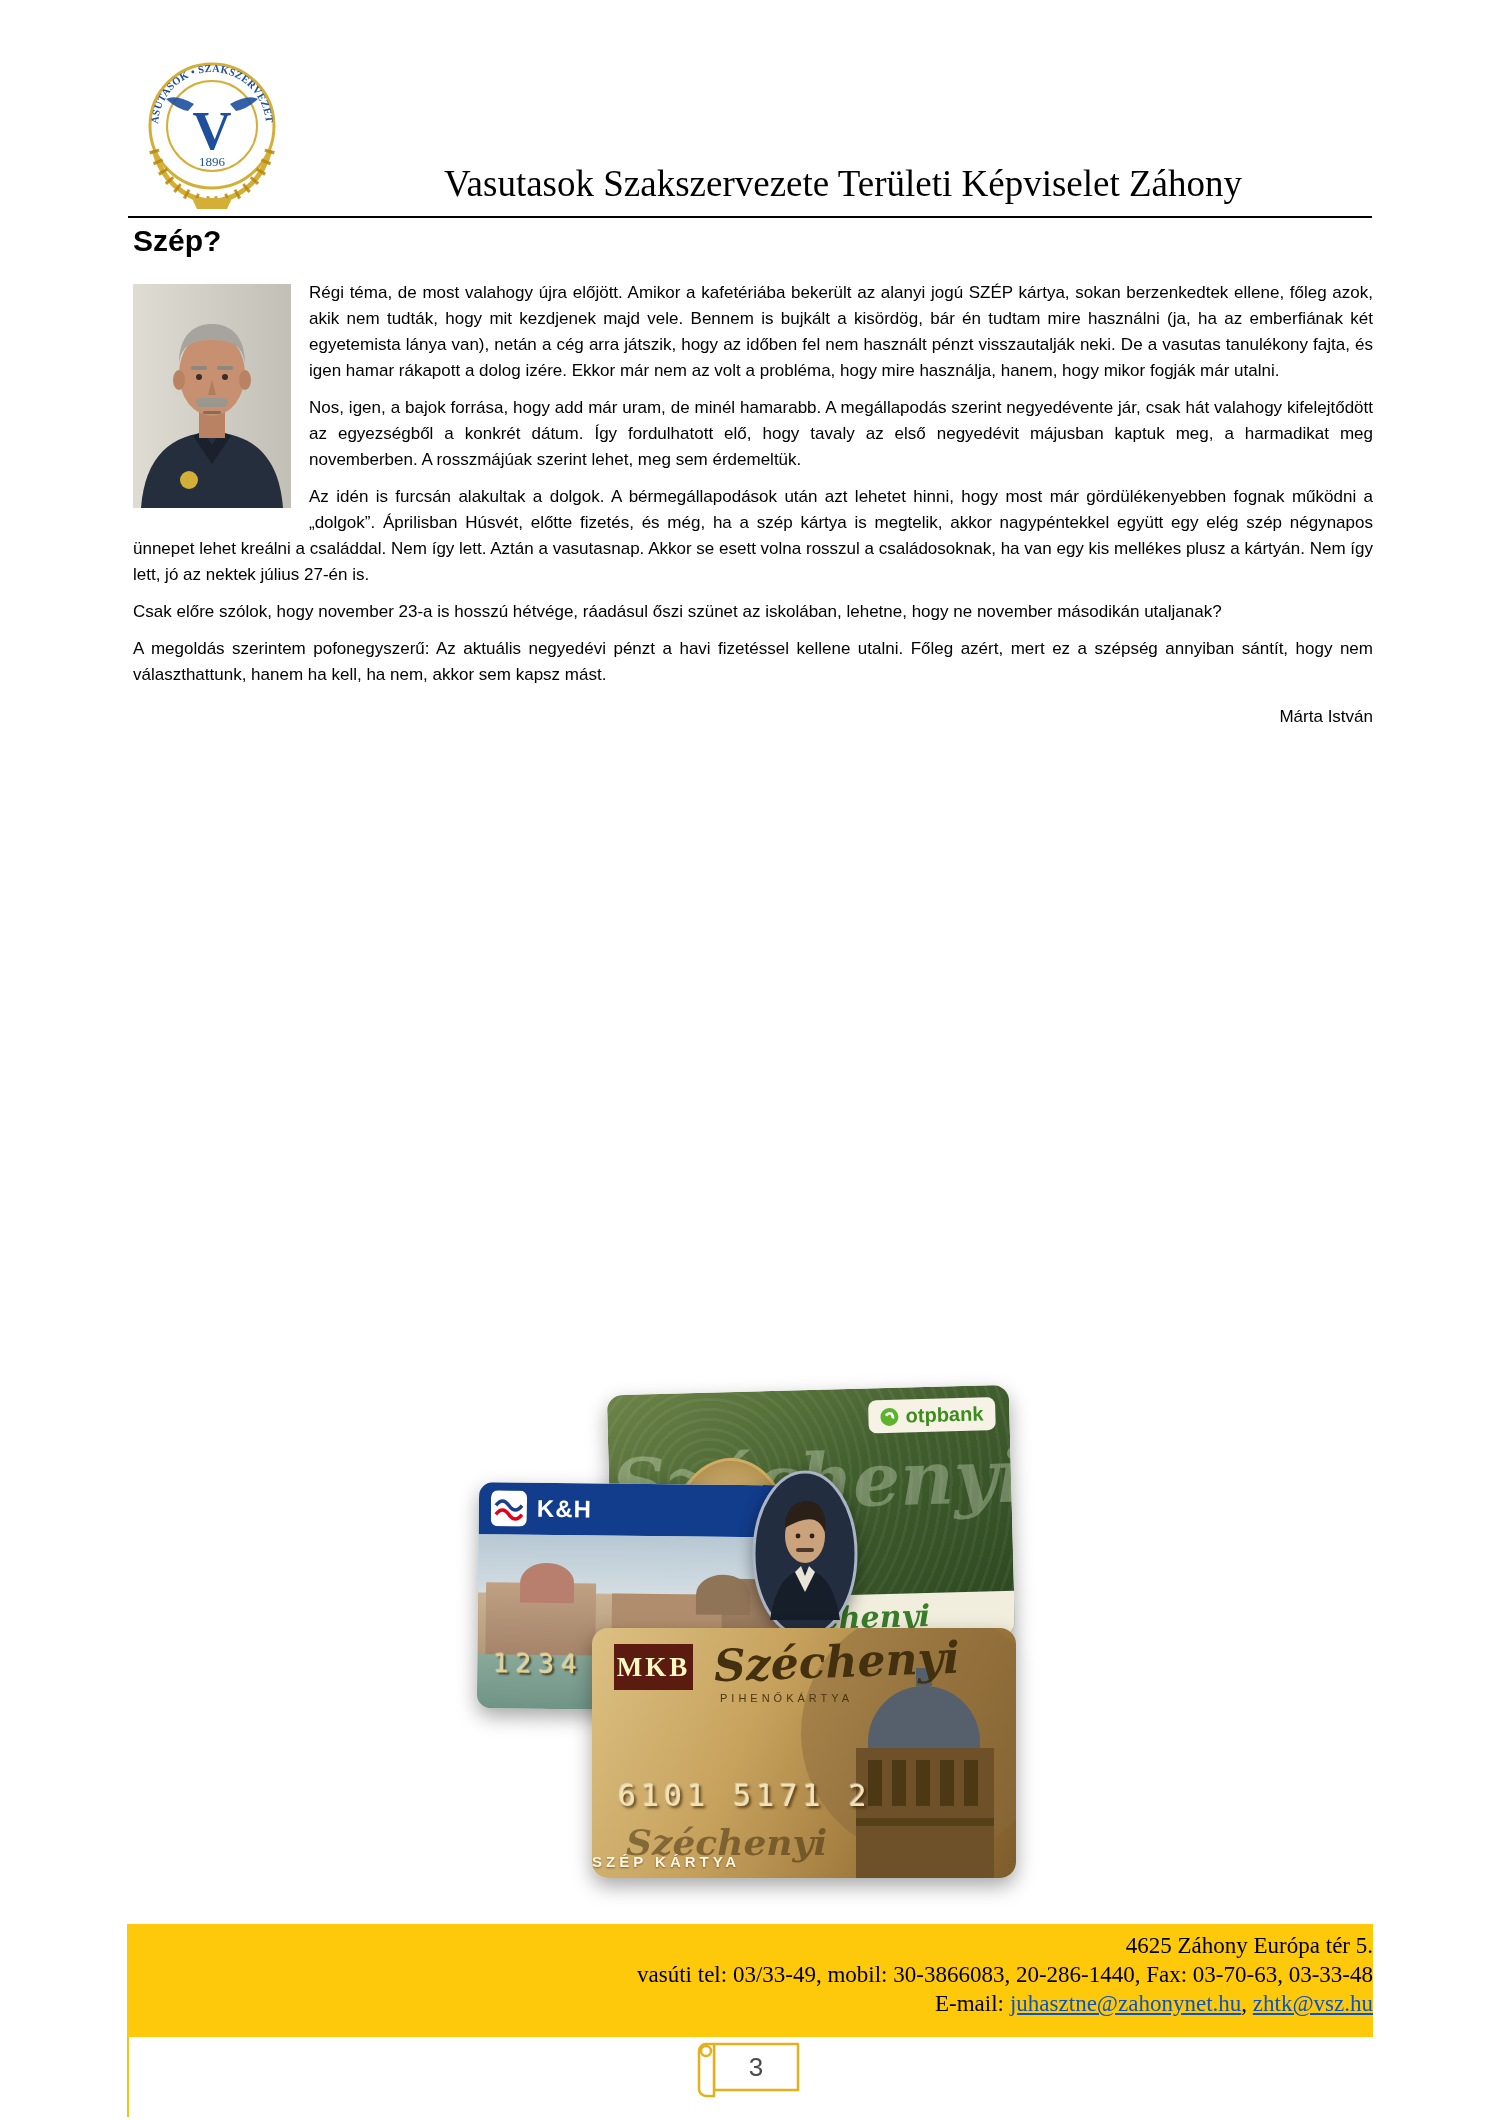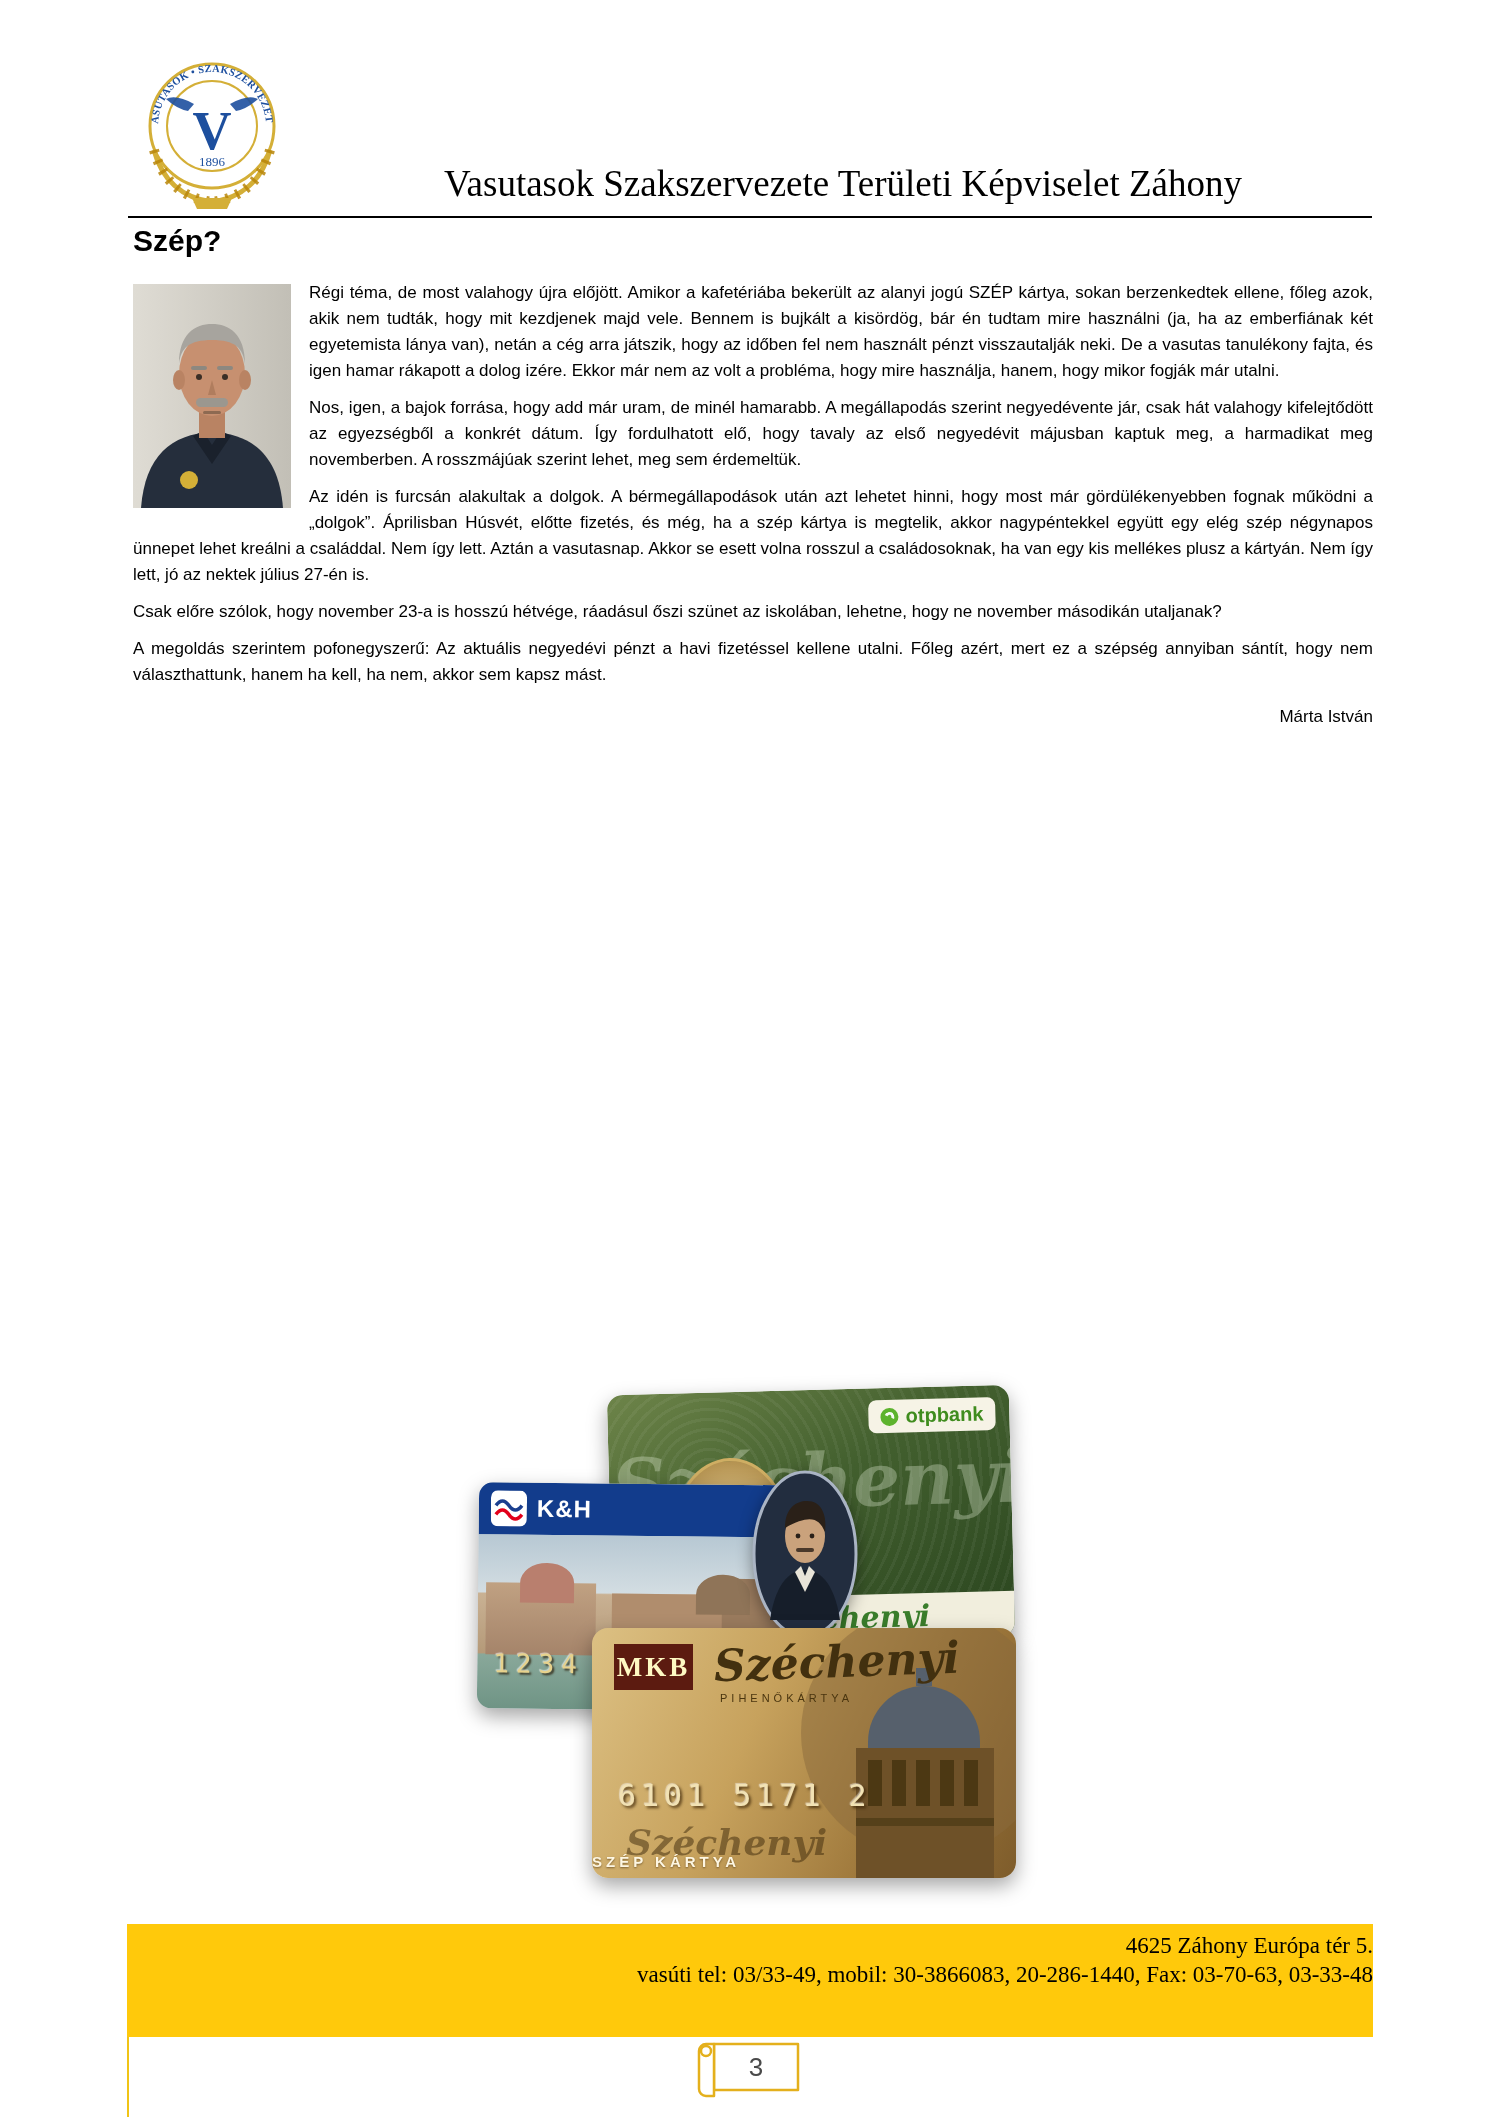--- a/index.html
+++ b/index.html
@@ -197,20 +197,23 @@
       <div class="mkb-sub">PIHENŐKÁRTYA</div>
       <div class="mkb-number">6101 5171 2</div>
       <div class="mkb-sign">Széchenyi</div>
       <div class="mkb-type">SZÉP KÁRTYA</div>
     </div>
   </figure>
 
   <div class="footer-bar">
     <div>4625 Záhony Európa tér 5.</div>
     <div>vasúti tel: 03/33-49, mobil: 30-3866083, 20-286-1440, Fax: 03-70-63, 03-33-48</div>
+    <div>
+      <span class="email-label">E-mail:</span><a href="#">juhasztne@zahonynet.hu</a><span>, </span><a href="#">zhtk@vsz.hu</a>
+    </div>
   </div>
   <div class="footer-tick"></div>
 
   <div class="page-scroll">
     <svg viewBox="0 0 112 68">
       <g fill="#fff" stroke="#e4b01c" stroke-width="2.5" stroke-linejoin="round">
         <rect x="20" y="8" width="84" height="46"></rect>
         <path d="M20 8 H12 a7 7 0 0 0 -7 7 v38 a7 7 0 0 0 7 7 h8 z"></path>
         <circle cx="12" cy="15" r="5"></circle>
       </g>

